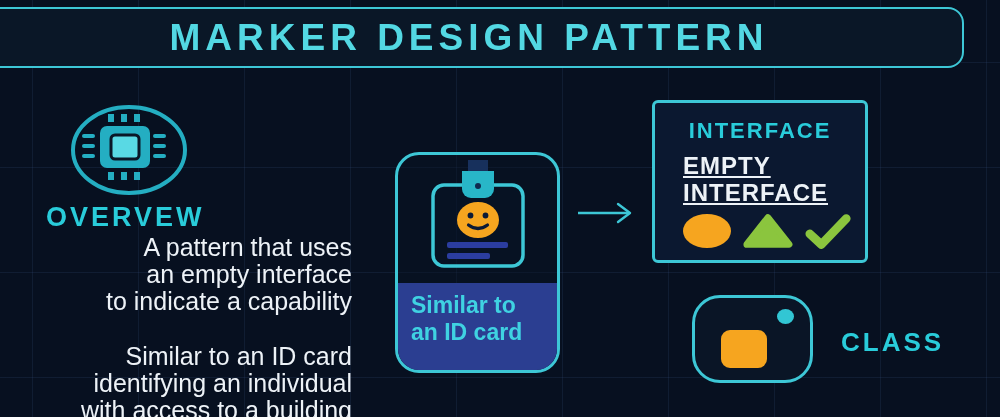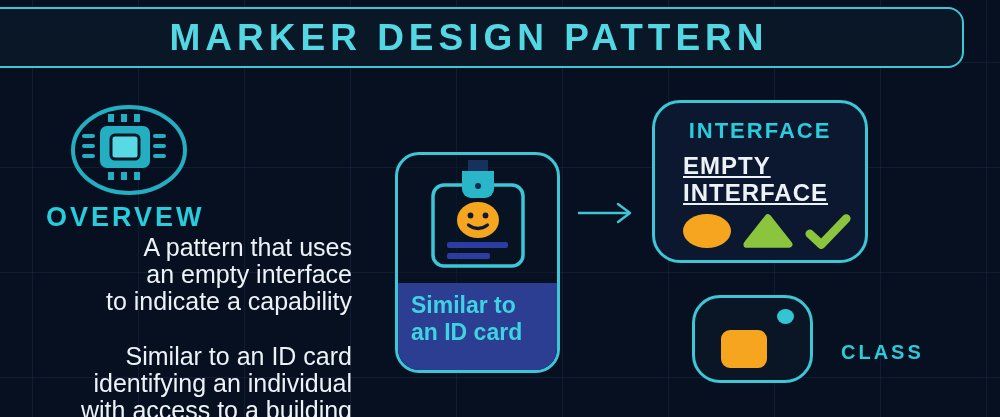--- a/index.html
+++ b/index.html
@@ -59,21 +59,21 @@
   }
   .id-card .caption .l-bold{ display:block; font-size:23px; font-weight:bold; line-height:27px; }
   .id-card .caption .l-reg{ display:block; font-size:21px; line-height:27px; }
 
   
   .arrow{ position:absolute; left:576px; top:202px; }
 
   
   .interface-box{
     position:absolute; left:652px; top:100px; width:216px; height:163px;
-    border:3px solid #3dc7d6; border-radius:28px;
+    border:3px solid #3dc7d6; border-radius:6px;
     background:#0b1830;
   }
   .interface-box .if-heading{
     margin-top:15px; text-align:center;
     color:#29ccda; font-size:22px; font-weight:bold; letter-spacing:2px;
   }
   .interface-box .if-label{
     margin:8px 0 0 28px;
     color:#edf2f7; font-size:24px; font-weight:bold; line-height:27px; letter-spacing:1px;
   }
@@ -92,22 +92,22 @@
   }
   .class-box .orange-square{
     position:absolute; left:26px; top:32px; width:46px; height:38px;
     border-radius:9px; background:#f6a51f;
   }
   .class-box .teal-dot{
     position:absolute; right:16px; top:11px; width:17px; height:15px;
     border-radius:50%; background:#32c6d4;
   }
   .class-label{
-    position:absolute; left:841px; top:341px;
-    color:#29ccda; font-size:20px; font-weight:bold; letter-spacing:3px;
+    position:absolute; left:841px; top:327px;
+    color:#29ccda; font-size:26px; font-weight:bold; letter-spacing:3px;
   }
 </style>
 </head>
 <body>
 
 <div class="stage">
 
   <header class="banner">
     <h1>MARKER DESIGN PATTERN</h1>
   </header>

